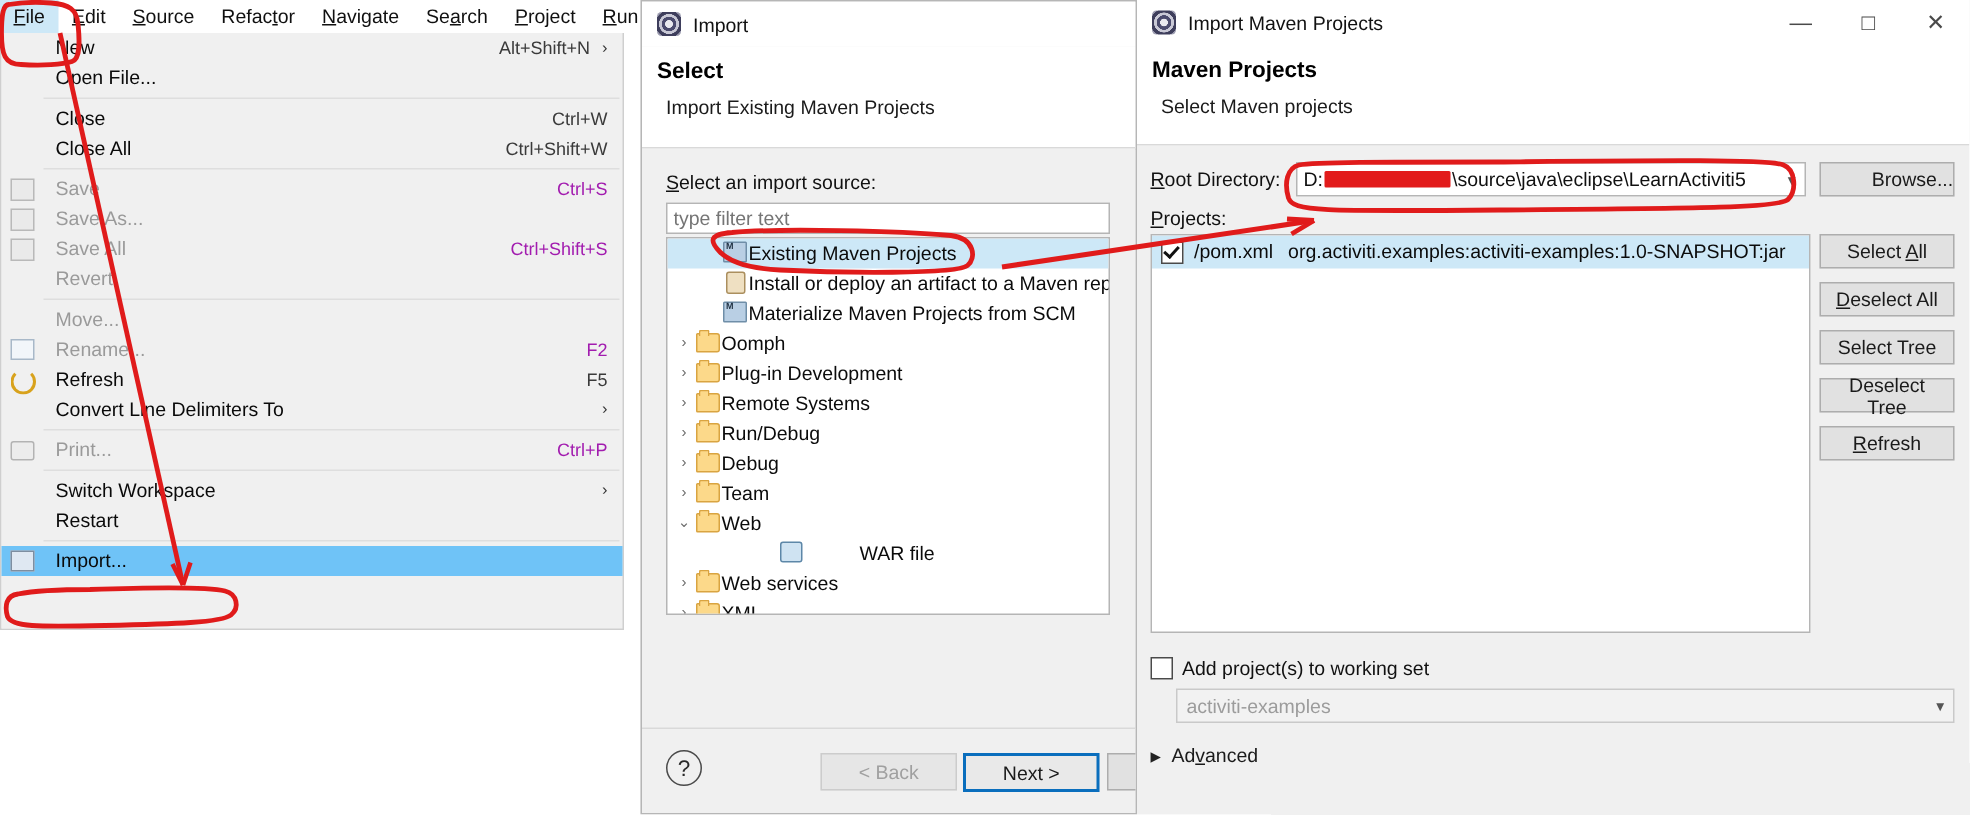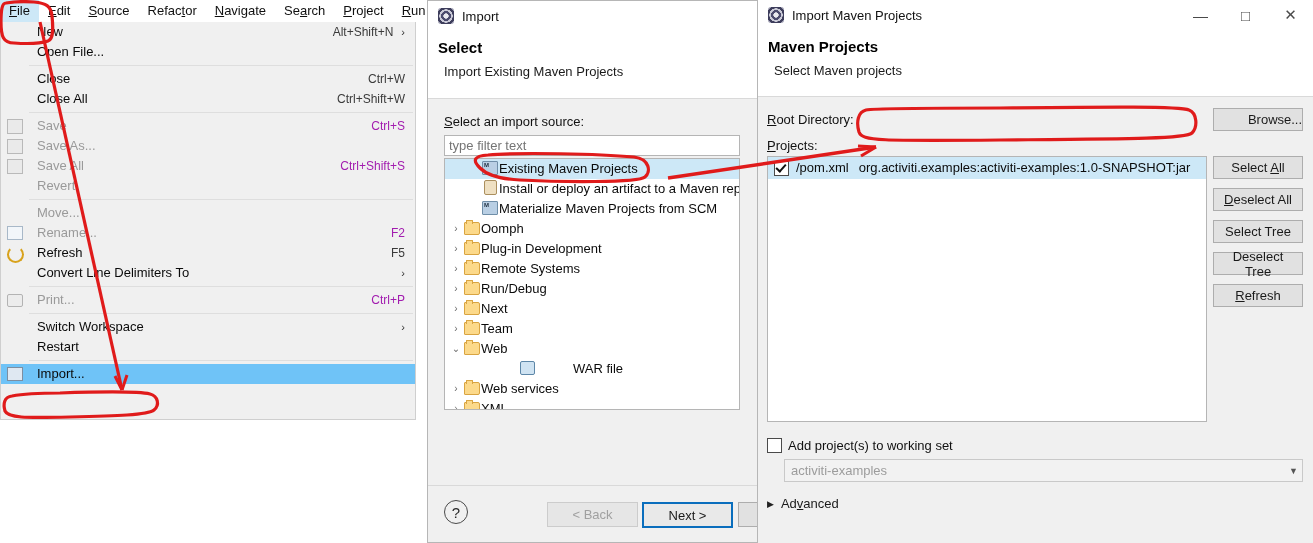--- a/index.html
+++ b/index.html
@@ -88,21 +88,21 @@
     background:#ffffff;border:1px solid #b5b5b5;box-sizing:border-box;
     font-family:"Liberation Sans",sans-serif;font-size:13px;color:#8d8d8d;
     padding:2px 4px;outline:none;
   }
   #src-tree{
     position:absolute;left:16px;top:58px;width:296px;height:252px;
     background:#ffffff;border:1px solid #b5b5b5;box-sizing:border-box;
     overflow:hidden;
   }
   .trow{
-    position:relative;height:20px;line-height:20px;display:flex;align-items:flex-end;
+    position:relative;height:20px;line-height:20px;display:flex;align-items:center;
     font-size:13px;color:#0b0b0b;white-space:nowrap;padding-left:4px;cursor:default;
   }
   .trow.sel{background:#cde8f7;}
   .tw{width:14px;flex:none;text-align:center;font-size:10px;color:#6d6d6d;}
   .ico{width:18px;flex:none;display:inline-block;text-align:center;line-height:20px;}
   .folder{
     display:inline-block;width:14px;height:11px;position:relative;top:2px;
     background:#fcd98a;border:1px solid #d9a441;border-radius:1px 2px 2px 1px;
   }
   .folder:after{
@@ -359,21 +359,21 @@
           <span>Remote Systems</span>
         </div>
         <div class="trow" style="padding-left: 4px;">
           <span class="tw">›</span>
           <span class="ico"><span class="folder"></span></span>
           <span>Run/Debug</span>
         </div>
         <div class="trow" style="padding-left: 4px;">
           <span class="tw">›</span>
           <span class="ico"><span class="folder"></span></span>
-          <span>Next</span>
+          <span>Debug</span>
         </div>
         <div class="trow" style="padding-left: 4px;">
           <span class="tw">›</span>
           <span class="ico"><span class="folder"></span></span>
           <span>Team</span>
         </div>
         <div class="trow" style="padding-left: 4px;">
           <span class="tw">⌄</span>
           <span class="ico"><span class="folder"></span></span>
           <span>Web</span>
@@ -420,20 +420,26 @@
     <div class="h-title">Maven Projects</div>
     <div class="h-sub">Select Maven projects</div>
   </div>
 
   <div id="maven-body">
 
     <div class="lbl" id="rootdir-label">
       <u>R</u><span>oot Directory:</span>
     </div>
 
+    <div id="rootdir-combo">
+      <span id="rootdir-value">
+        <span>D:</span><span class="redact"></span><span>\source\java\eclipse\LearnActiviti5</span>
+      </span>
+      <span class="combo-arrow">▼</span>
+    </div>
 
     <button class="btn btn-side" style="top:10px;padding-left:40px;">
       <span>Browse...</span>
     </button>
 
     <div class="lbl" id="projects-label">
       <u>P</u><span>rojects:</span>
     </div>
 
     <div id="projects-list">

